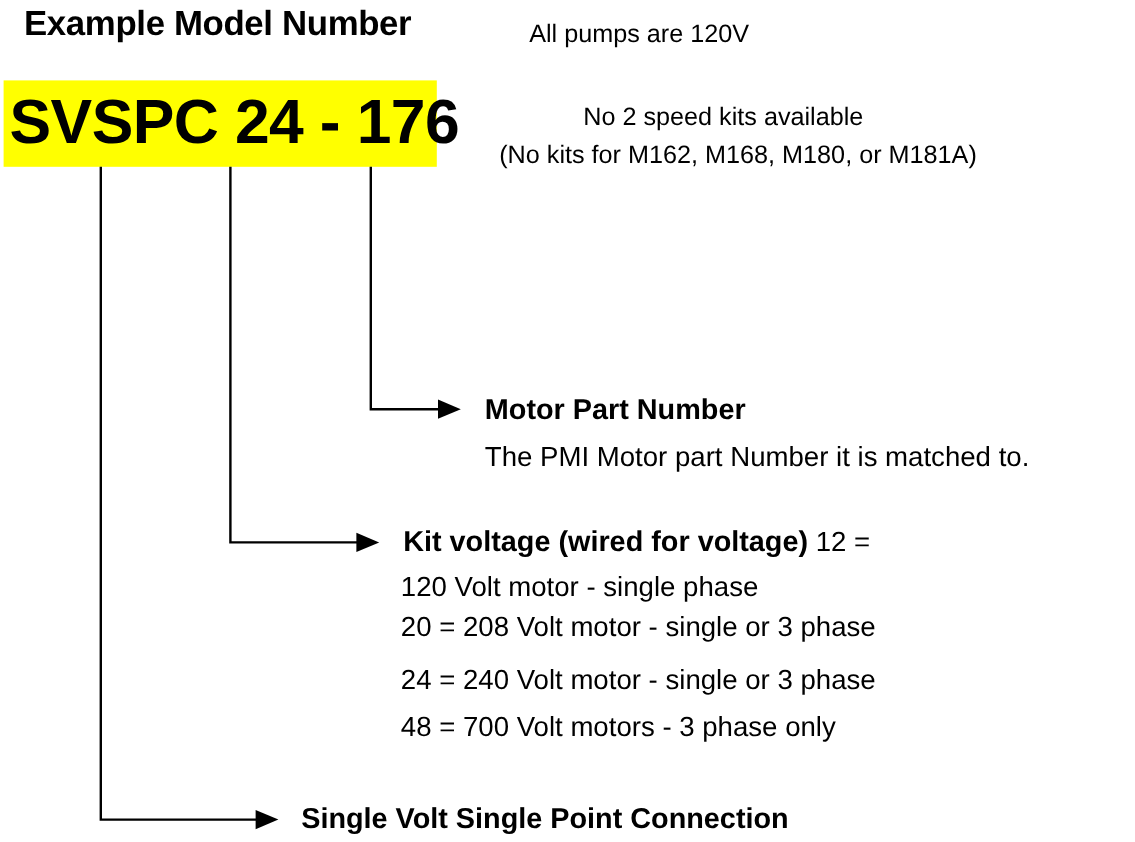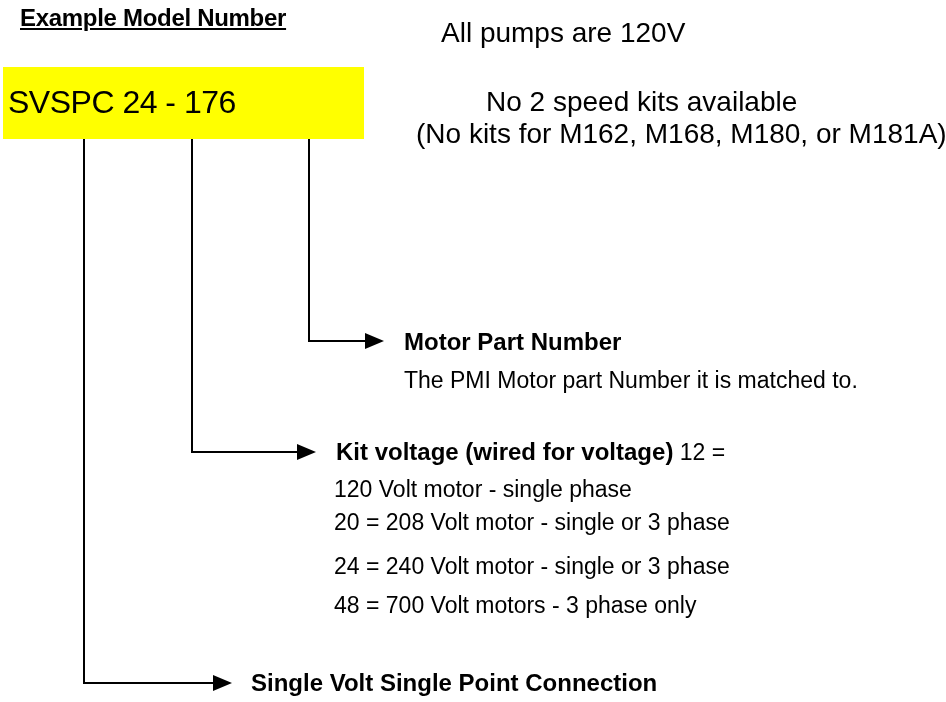--- a/index.html
+++ b/index.html
@@ -1,22 +1,22 @@
 <!DOCTYPE html>
 <html><head>
 <meta charset="utf-8">
 <style>
   html, body { margin: 0; padding: 0; background: #ffffff; }
   body { width: 946px; height: 702px; position: relative; overflow: hidden;
          font-family: "Liberation Sans", "DejaVu Sans", sans-serif; color: #000; }
   .abs { position: absolute; white-space: nowrap; }
-  .title { left: 20px; top: 4px; font-size: 24px; font-weight: bold; letter-spacing: -0.3px; text-decoration: underline; }
-  .note { font-size: 28px; }
+  .title { left: 20px; top: 4px; font-size: 29px; font-weight: bold; letter-spacing: -0.3px; }
+  .note { font-size: 21px; }
   .model-box { left: 3px; top: 67px; width: 361px; height: 72px; background: #ffff00; }
-  .model { left: 8px; top: 69px; font-size: 32px; font-weight: normal; letter-spacing: -0.5px; line-height: 66px; }
+  .model { left: 8px; top: 69px; font-size: 52px; font-weight: bold; letter-spacing: -0.5px; line-height: 66px; }
   .label-bold { font-size: 24px; font-weight: bold; }
   .label { font-size: 23px; }
   svg.lines { position: absolute; left: 0; top: 0; }
 </style>
 </head>
 <body>
 
 <div class="abs title">Example Model Number</div>
 
 <div class="abs note" style="left:441px; top:17px;">All pumps are 120V</div>

